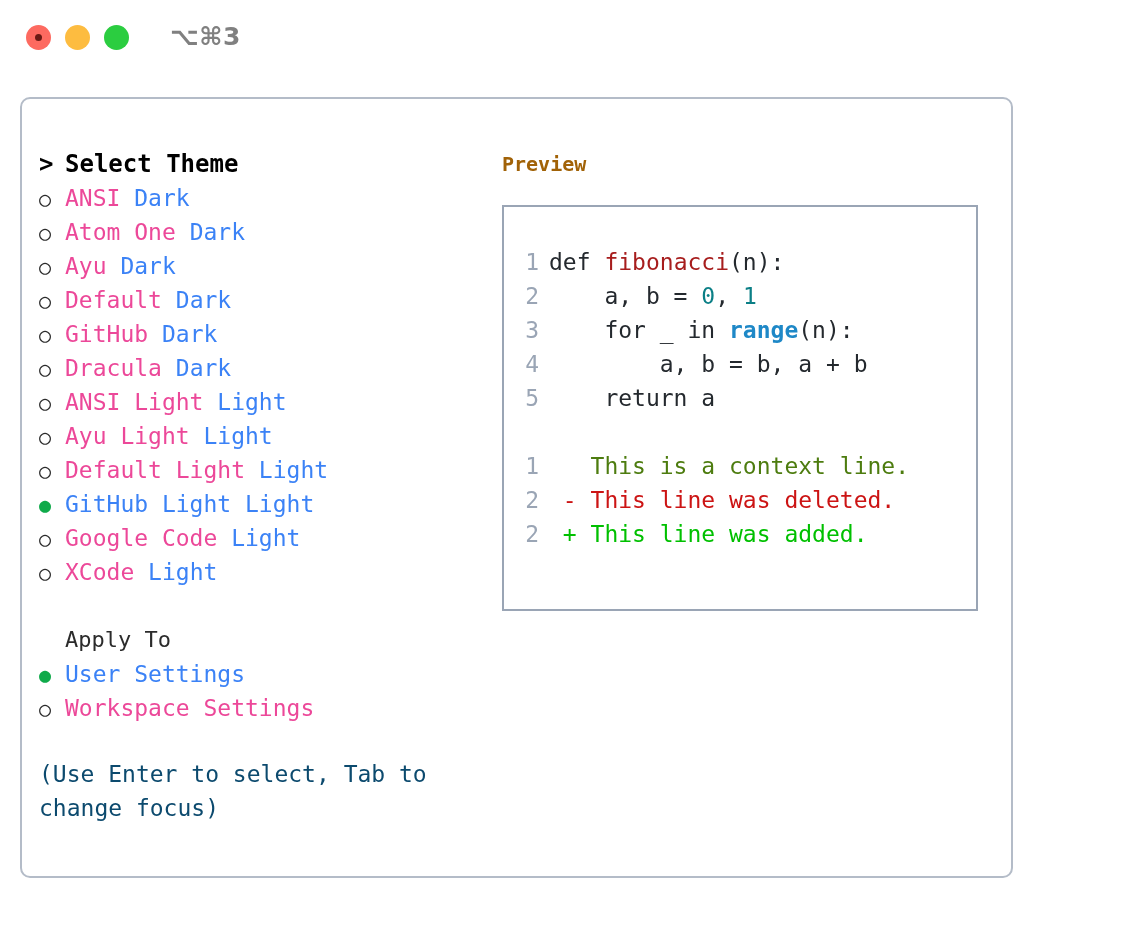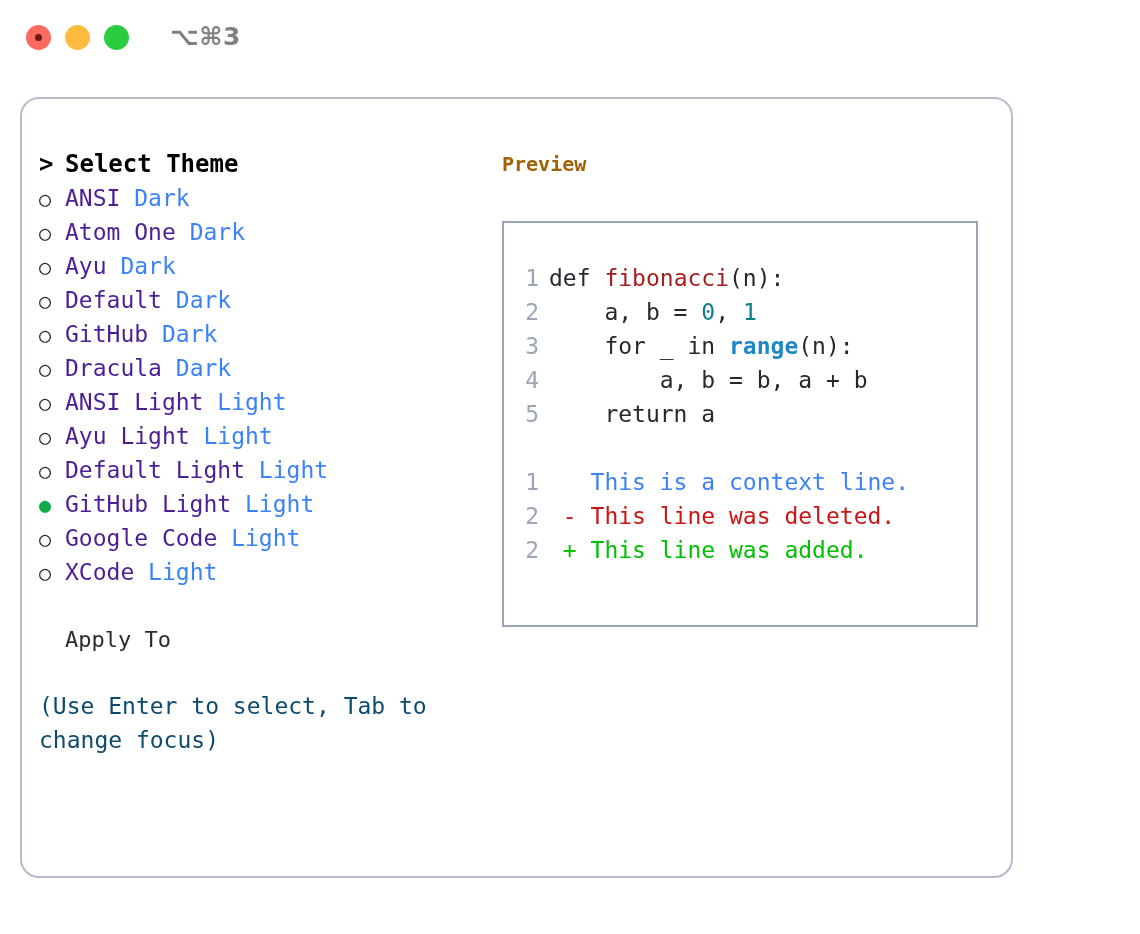--- a/index.html
+++ b/index.html
@@ -70,21 +70,21 @@
   }
 
   
   .panel {
     position: absolute;
     left: 20px;
     top: 97px;
     width: 993px;
     height: 781px;
     border: 2px solid #b4bcc8;
-    border-radius: 19px;
+    border-radius: 10px;
     box-sizing: border-box;
     background: #ffffff;
   }
 
   
   .left-col {
     position: absolute;
     left: 17px;
     top: 48px;
     width: 430px;
@@ -96,22 +96,22 @@
     white-space: nowrap;
     color: #2b2b2b;
   }
   .row .bullet {
     display: inline-block;
     width: 26px;
     color: #2b2b2b;
     font-size: 20px;
   }
   .row .bullet.filled { color: #0faa4a; font-size: 20px; }
-  .row .name { color: #4c1d95; }
-  .row.selected .name { color: #4c1d95; margin-top: 20px; }
+  .row .name { color: #ec4899; }
+  .row.selected .name { color: #3b82f6; margin-top: 20px; }
   .row .suffix { color: #3b82f6; }
 
   .heading {
     height: 34px;
     line-height: 34px;
     font-size: 24px;
     font-weight: bold;
     color: #000000;
     white-space: nowrap;
   }
@@ -148,21 +148,21 @@
     width: 490px;
   }
   .preview-title {
     font-size: 20px;
     font-weight: bold;
     color: #a16207;
     line-height: 34px;
     height: 34px;
   }
   .preview-box {
-    margin-top: 40px;
+    margin-top: 24px;
     width: 476px;
     height: 406px;
     border: 2px solid #9aa5b5;
     box-sizing: border-box;
     background: #ffffff;
     position: relative;
   }
   .code-area {
     position: absolute;
     left: 9px;
@@ -180,21 +180,21 @@
     display: inline-block;
     width: 26px;
     text-align: right;
     color: #9aa5b5;
     margin-right: 10px;
   }
   .blank-line { height: 34px; }
   .tok-fn   { color: #a71d1d; }
   .tok-num  { color: #0b7f86; }
   .tok-bi   { color: #1e88c7; font-weight: bold; }
-  .tok-ctx  { color: #3b82f6; }
+  .tok-ctx  { color: #4d7c0f; }
   .tok-del  { color: #cc1414; }
   .tok-add  { color: #00c000; text-align: right; }
 </style>
 </head>
 <body>
 
 <div class="window">
 
   <div class="titlebar">
     <div class="dots">
@@ -225,20 +225,24 @@
           <div class="row"><span class="bullet">○</span><span class="name">Default Light</span><span class="suffix"> Light</span></div>
           <div class="row selected"><span class="bullet filled">●</span><span class="name">GitHub Light</span><span class="suffix"> Light</span></div>
           <div class="row"><span class="bullet">○</span><span class="name">Google Code</span><span class="suffix"> Light</span></div>
           <div class="row"><span class="bullet">○</span><span class="name">XCode</span><span class="suffix"> Light</span></div>
         </div>
 
       <div class="section-gap"></div>
 
       <div class="subheading">Apply To</div>
 
+      <div id="apply-list">
+          <div class="row selected"><span class="bullet filled">●</span><span class="name">User Settings</span></div>
+          <div class="row"><span class="bullet">○</span><span class="name">Workspace Settings</span></div>
+        </div>
 
       <div class="hint">(Use Enter to select, Tab to change focus)</div>
     </div>
 
     <div class="right-col">
       <div class="preview-title">Preview</div>
       <div class="preview-box">
         <div class="code-area">
           <div id="code-lines">
               <div class="code-line"><span class="lineno">1</span><span>def </span><span class="tok-fn">fibonacci</span><span>(n):</span></div>

